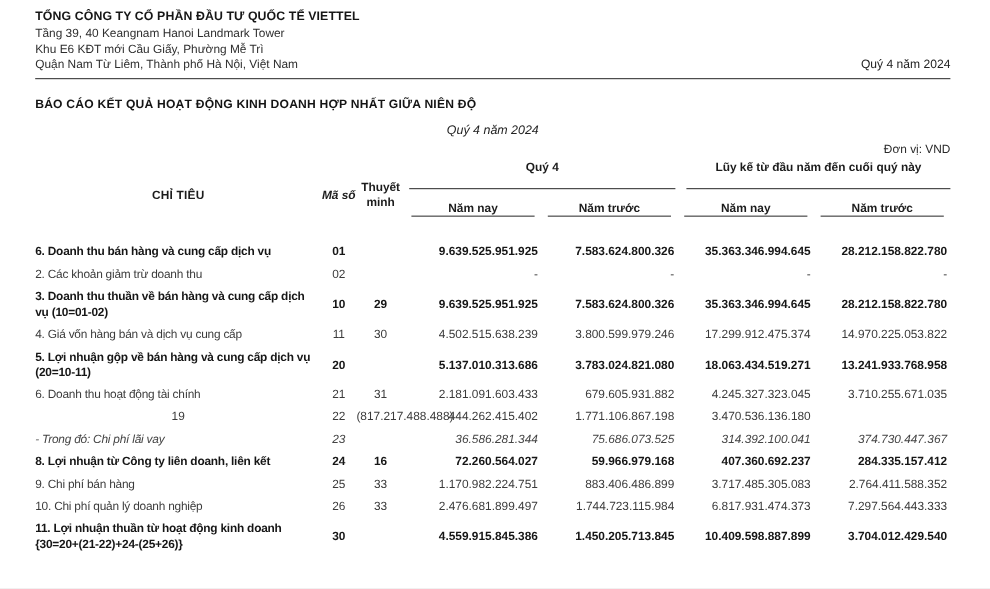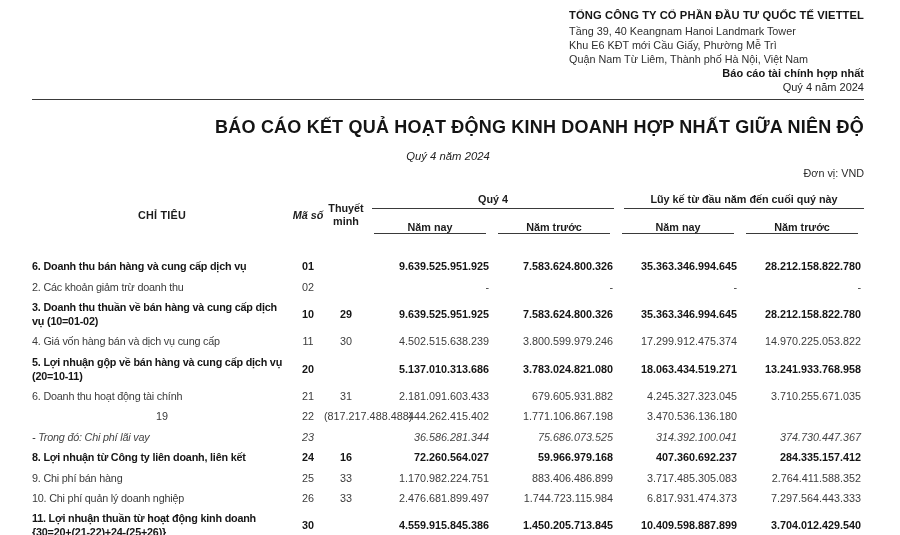--- a/index.html
+++ b/index.html
@@ -12,45 +12,44 @@
     color:#2b2b2b;
     padding:8px 36px 0 32px;
     overflow:hidden;
   }
 
   
   .letterhead {
     display:flex; justify-content:space-between; align-items:flex-end;
     border-bottom:1.5px solid #3a3a3a;
     padding-bottom:5px;
-    flex-direction:column;
   }
   .lh-left { font-size:10.8px; line-height:14px; color:#2e2e2e; }
   .company { font-weight:bold; font-size:11.2px; color:#161616; margin-bottom:2px; letter-spacing:.1px; }
   .lh-right { text-align:right; font-size:11px; line-height:14px; color:#222; }
   .report-type { font-weight:bold; color:#161616; }
 
   
   .title {
-    margin-top:17px; text-align:right;
-    font-weight:bold; font-size:18px; color:#141414; letter-spacing:.2px;
+    margin-top:17px; text-align:left;
+    font-weight:bold; font-size:11px; color:#141414; letter-spacing:.2px;
   }
   .subtitle { margin-top:12px; text-align:center; font-style:italic; font-size:11.3px; color:#222; }
   .unit { margin-top:5px; text-align:right; font-size:10.8px; color:#2a2a2a; }
   .thead {
     margin-top:6px;
     display:grid;
     grid-template-columns:260px 32px 44px 124px 124px 124px 124px;
     grid-template-rows:24px 36px;
     font-weight:bold; font-size:10.8px; color:#1c1c1c;
   }
   .th-chitieu { grid-column:1; grid-row:1/3; display:flex; align-items:center; justify-content:center; letter-spacing:.2px; }
   .th-maso    { grid-column:2; grid-row:1/3; display:flex; align-items:center; justify-content:center; text-align:center; line-height:13px;font-style:italic; }
   .th-tm      { grid-column:3; grid-row:1/3; display:flex; align-items:center; justify-content:center; text-align:center; line-height:13px; }
-  .th-group   { grid-row:1; display:flex; align-items:flex-end; justify-content:center; padding-bottom:3px; border-bottom:1.2px solid #3a3a3a; }
+  .th-group   { grid-row:1; display:flex; align-items:flex-end; justify-content:center; padding-bottom:13px; border-bottom:1.2px solid #3a3a3a; }
   .g-q4  { grid-column:4/6; margin:0 2px 0 4px; }
   .g-ytd { grid-column:6/8; margin:0 0 0 8px; }
   .th-sub { grid-row:2; display:flex; align-items:center; justify-content:center; border-bottom:1.2px solid #3a3a3a; margin:11px 6px; }
   .c4{grid-column:4} .c5{grid-column:5} .c6{grid-column:6} .c7{grid-column:7}
 
   .tbody { margin-top:11px; }
   .tr {
     display:grid;
     grid-template-columns:260px 32px 44px 124px 124px 124px 124px;
     align-items:center;
@@ -70,21 +69,20 @@
 <div class="page">
 
   <div class="letterhead">
     <div class="lh-left">
       <div class="company">TỔNG CÔNG TY CỔ PHẦN ĐẦU TƯ QUỐC TẾ VIETTEL</div>
       <div>Tầng 39, 40 Keangnam Hanoi Landmark Tower</div>
       <div>Khu E6 KĐT mới Cầu Giấy, Phường Mễ Trì</div>
       <div>Quận Nam Từ Liêm, Thành phố Hà Nội, Việt Nam</div>
     </div>
     <div class="lh-right">
-      <div class="report-type">Báo cáo tài chính hợp nhất</div>
       <div>Quý 4 năm 2024</div>
     </div>
   </div>
 
   <div class="title">BÁO CÁO KẾT QUẢ HOẠT ĐỘNG KINH DOANH HỢP NHẤT GIỮA NIÊN ĐỘ</div>
   <div class="subtitle">Quý 4 năm 2024</div>
   <div class="unit">Đơn vị: VND</div>
 
   <div class="thead">
     <div class="th-chitieu">CHỈ TIÊU</div>

